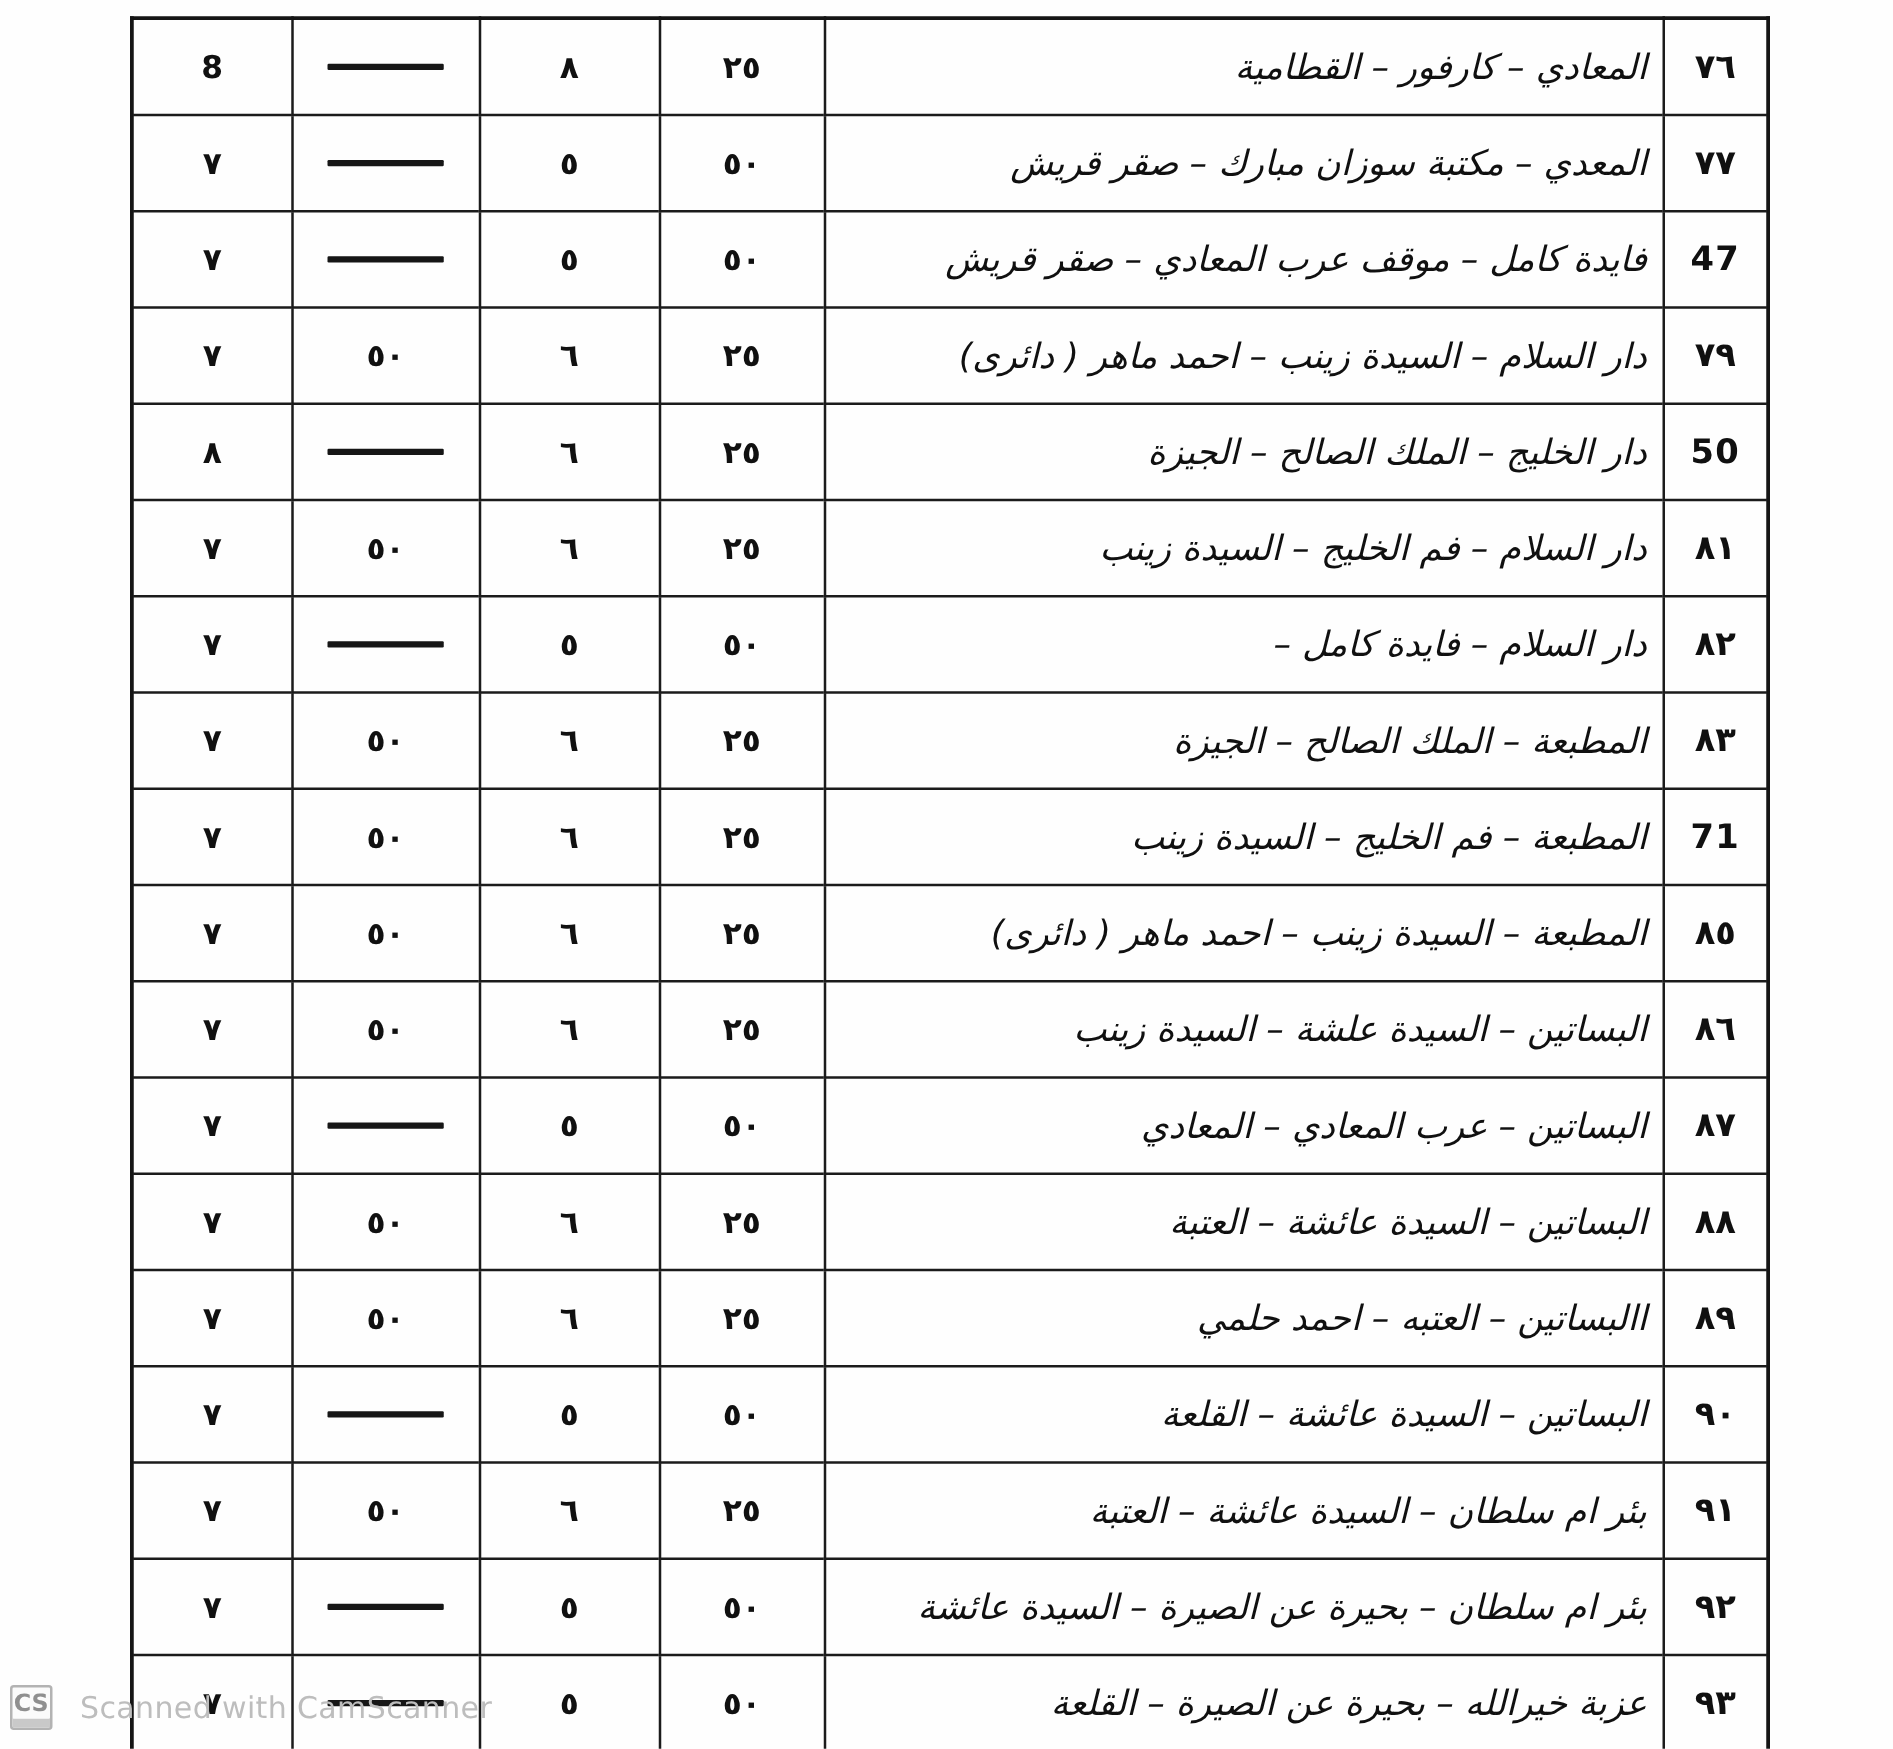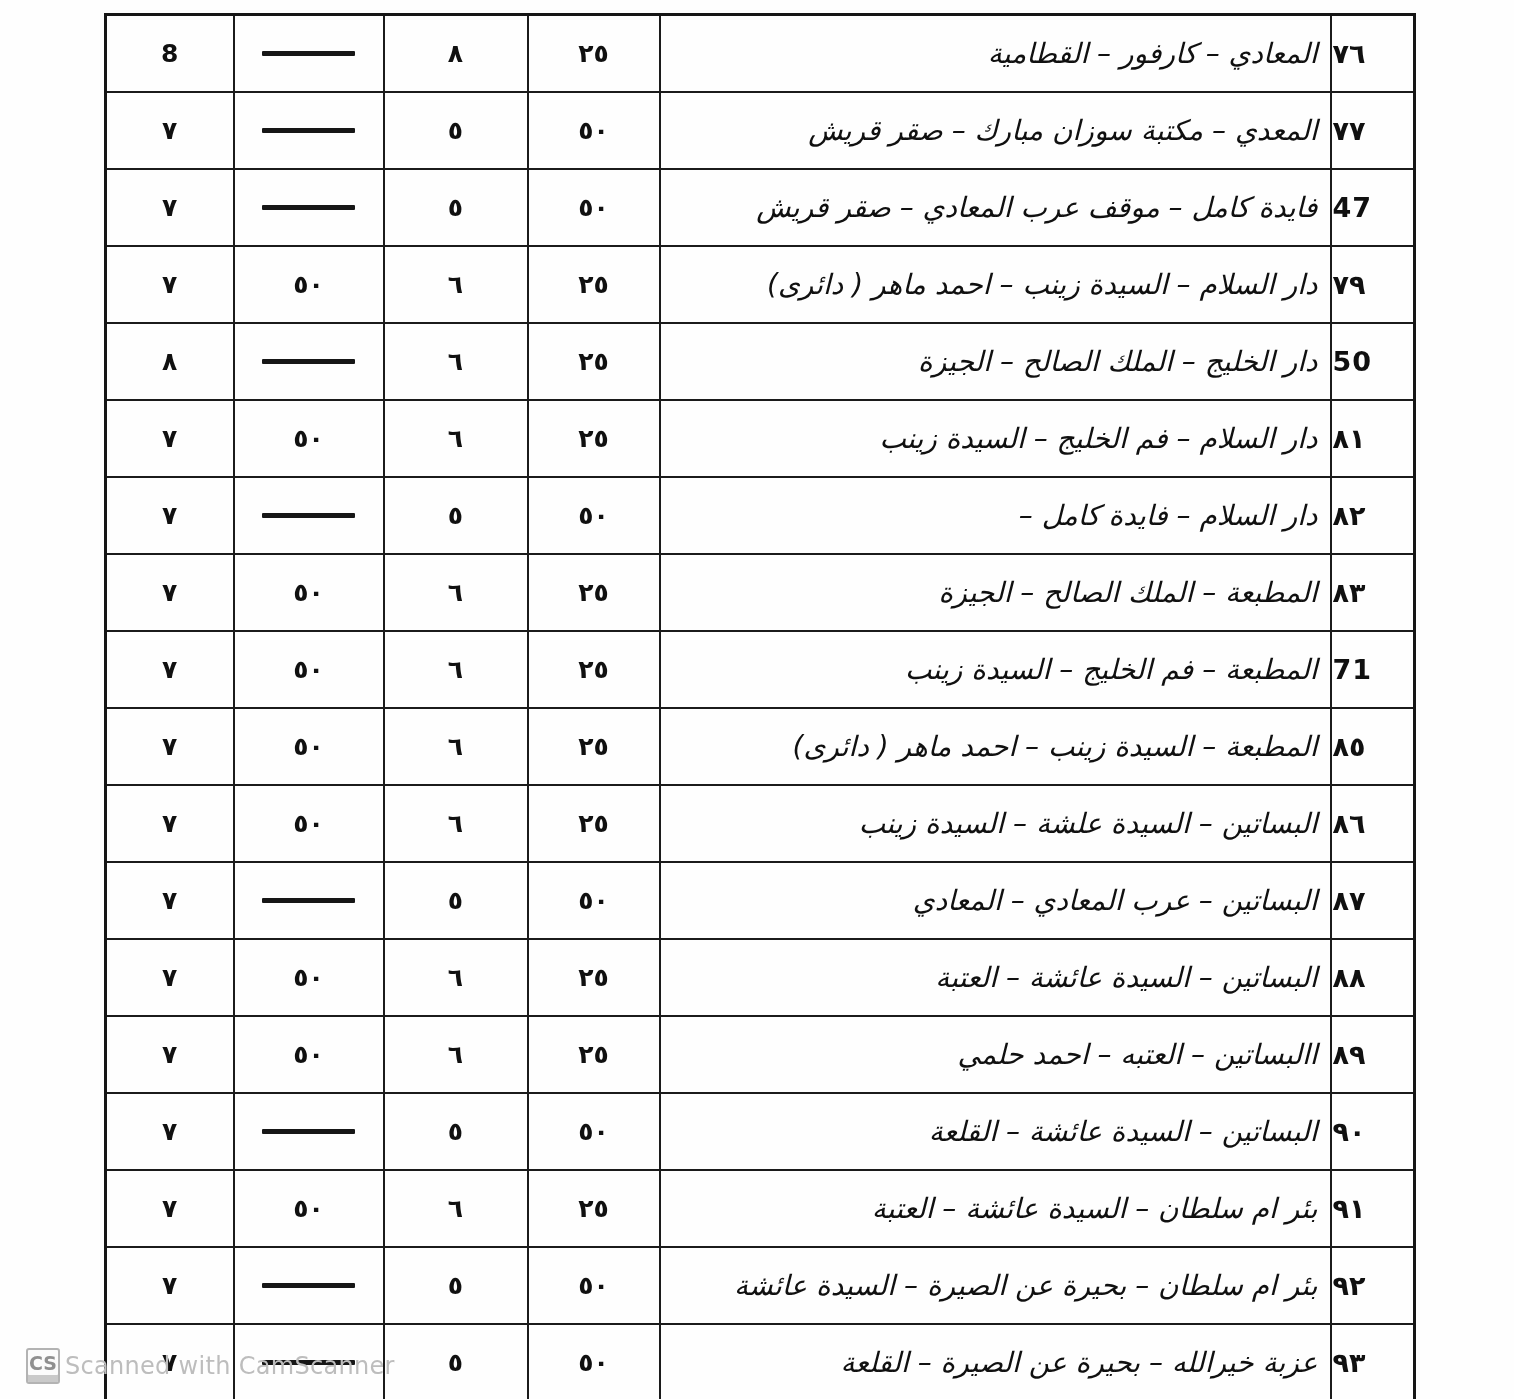--- a/index.html
+++ b/index.html
@@ -30,21 +30,21 @@
     border: 2px solid #1b1b1b;
     height: 67px;
     vertical-align: middle;
     color: #101010;
     background: #fefefe;
   }
   table.routes {
     border: 3px solid #151515;
   }
   td.num-cell {
-    text-align: left;
+    text-align: center;
     font-weight: 700;
     font-size: 27px;
     letter-spacing: 1px;
     margin-top: 29px;
   }
   td.route-cell {
     text-align: right;
     padding: 4px 12px 4px 24px;
     font-weight: 400;
     font-style: italic;
@@ -58,25 +58,25 @@
   }
   .dashline {
     width: 64%;
     height: 5px;
     background: #161616;
     margin: 0 auto;
     border-radius: 1px;
   }
   .footer {
     position: absolute;
-    left: 26px;
+    left: 8px;
     top: 1348px;
     display: flex;
     align-items: center;
-    gap: 5px;
+    gap: 22px;
   }
   .cs-logo {
     width: 34px;
     height: 36px;
     border: 2px solid #b3b3b3;
     border-radius: 3px;
     box-sizing: border-box;
     color: #8f8f8f;
     font-weight: 700;
     font-size: 19px;

